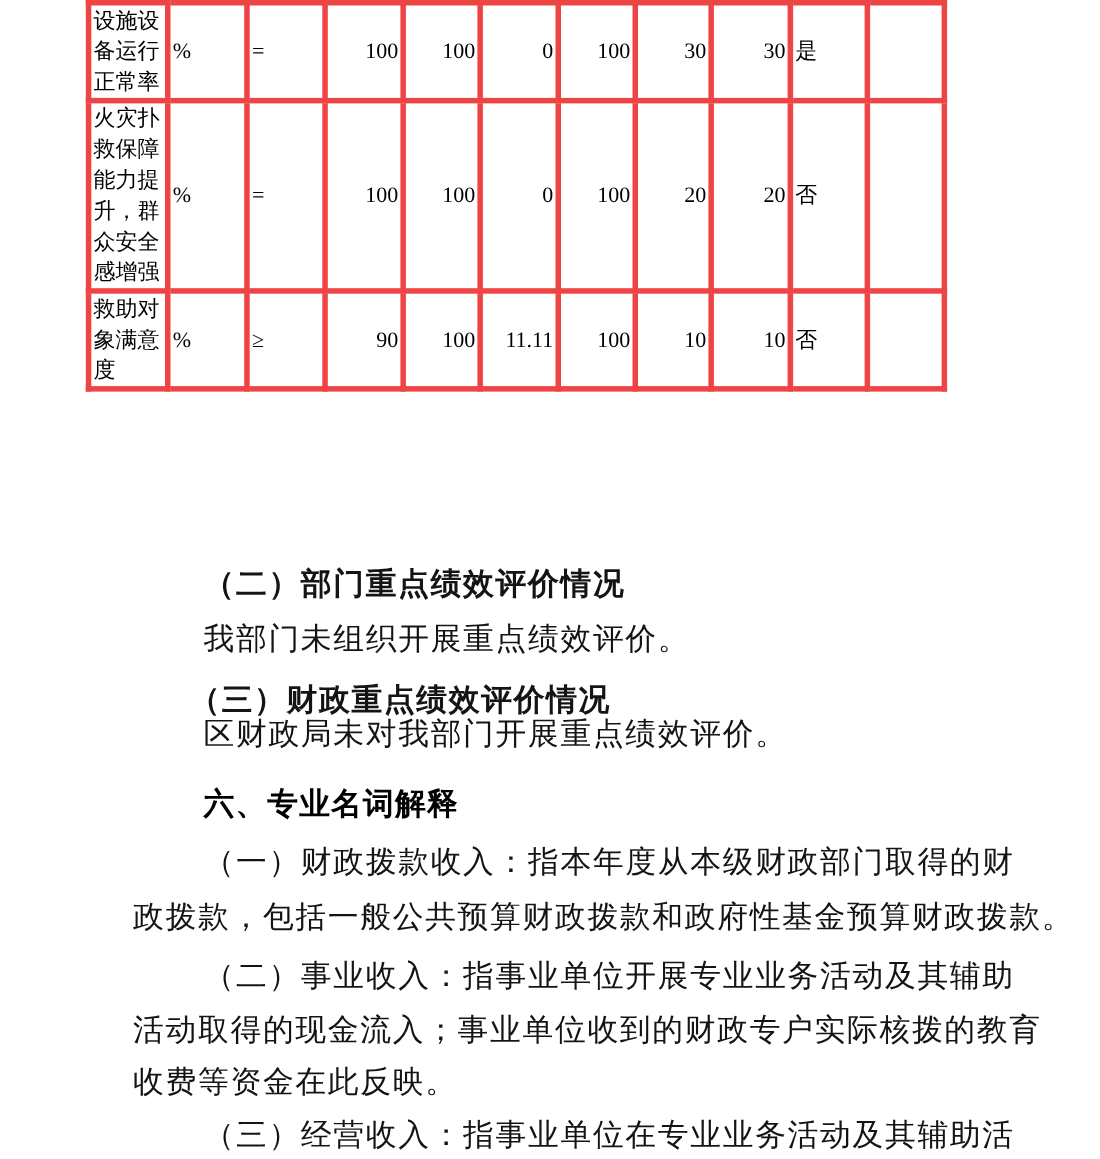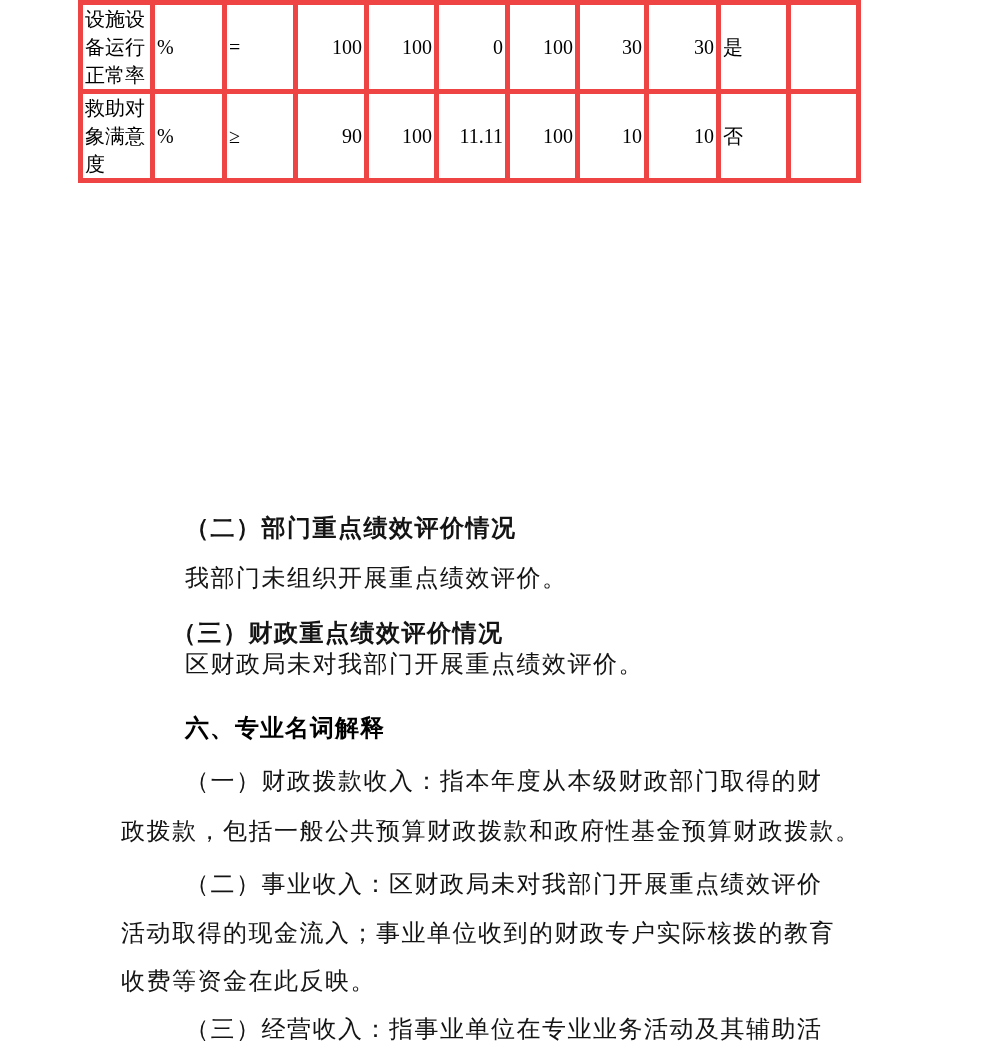--- a/index.html
+++ b/index.html
@@ -22,21 +22,21 @@
   tr.cut td { border-top:none; vertical-align:top; }
   td.c-label { text-align:left; white-space:pre-line; }
   td.c-unit  { text-align:left; white-space:pre-line; }
   td.c-cmp   { text-align:left; padding-left:4px; }
   td.c-num   { text-align:right; padding-right:3px;
                font-family:"Liberation Serif","DejaVu Serif",serif; }
   td.c-flag  { text-align:left; padding:0 1px; }
   td.c-empty { }
   
   .line {
-    position:absolute; font-size:24px; letter-spacing:1.5px;
+    position:absolute; font-size:28px; letter-spacing:1.5px;
     white-space:nowrap; color:#141414;
   }
   .kai  { font-weight:600; }
   .hei  { font-family:Liberation Mono, monospace;
           font-weight:700; letter-spacing:1px; color:#000; }
   .lead { font-weight:400; }
 </style>
 </head>
 <body>
 
@@ -65,20 +65,38 @@
       <td class="c-cmp">=</td>
       <td class="c-num">100</td>
       <td class="c-num">100</td>
       <td class="c-num">0</td>
       <td class="c-num">100</td>
       <td class="c-num">30</td>
       <td class="c-num">30</td>
       <td class="c-flag">是</td>
       <td class="c-empty"></td>
     </tr>
+    <tr style="height:167px">
+      <td class="c-label">火灾扑
+救保障
+能力提
+升，群
+众安全
+感增强</td>
+      <td class="c-unit">%</td>
+      <td class="c-cmp">=</td>
+      <td class="c-num">100</td>
+      <td class="c-num">100</td>
+      <td class="c-num">0</td>
+      <td class="c-num">100</td>
+      <td class="c-num">20</td>
+      <td class="c-num">20</td>
+      <td class="c-flag">否</td>
+      <td class="c-empty"></td>
+    </tr>
     <tr style="height:84px">
       <td class="c-label">救助对
 象满意
 度</td>
       <td class="c-unit">%</td>
       <td class="c-cmp">≥</td>
       <td class="c-num">90</td>
       <td class="c-num">100</td>
       <td class="c-num">11.11</td>
       <td class="c-num">100</td>
@@ -95,21 +113,21 @@
   <div class="line kai" style="top:617px;left:172px">（三）财政重点绩效评价情况</div>
   <div class="line" style="top:648px;left:185px">区财政局未对我部门开展重点绩效评价。</div>
   <div class="line hei" style="top:712px;left:185px">六、专业名词解释</div>
 
   <div class="line" style="top:765px;left:185px">
     <span class="lead">（一）财政拨款收入：</span><span>指本年度从本级财政部门取得的财</span>
   </div>
   <div class="line" style="top:815px;left:121px">政拨款，包括一般公共预算财政拨款和政府性基金预算财政拨款。</div>
 
   <div class="line" style="top:868px;left:185px">
-    <span class="lead">（二）事业收入：</span><span>区财政局未对我部门开展重点绩效评价</span>
+    <span class="lead">（二）事业收入：</span><span>指事业单位开展专业业务活动及其辅助</span>
   </div>
   <div class="line" style="top:917px;left:121px">活动取得的现金流入；事业单位收到的财政专户实际核拨的教育</div>
   <div class="line" style="top:965px;left:121px">收费等资金在此反映。</div>
 
   <div class="line" style="top:1013px;left:185px">
     <span class="lead">（三）经营收入：</span><span>指事业单位在专业业务活动及其辅助活</span>
   </div>
 
 </div>
 

